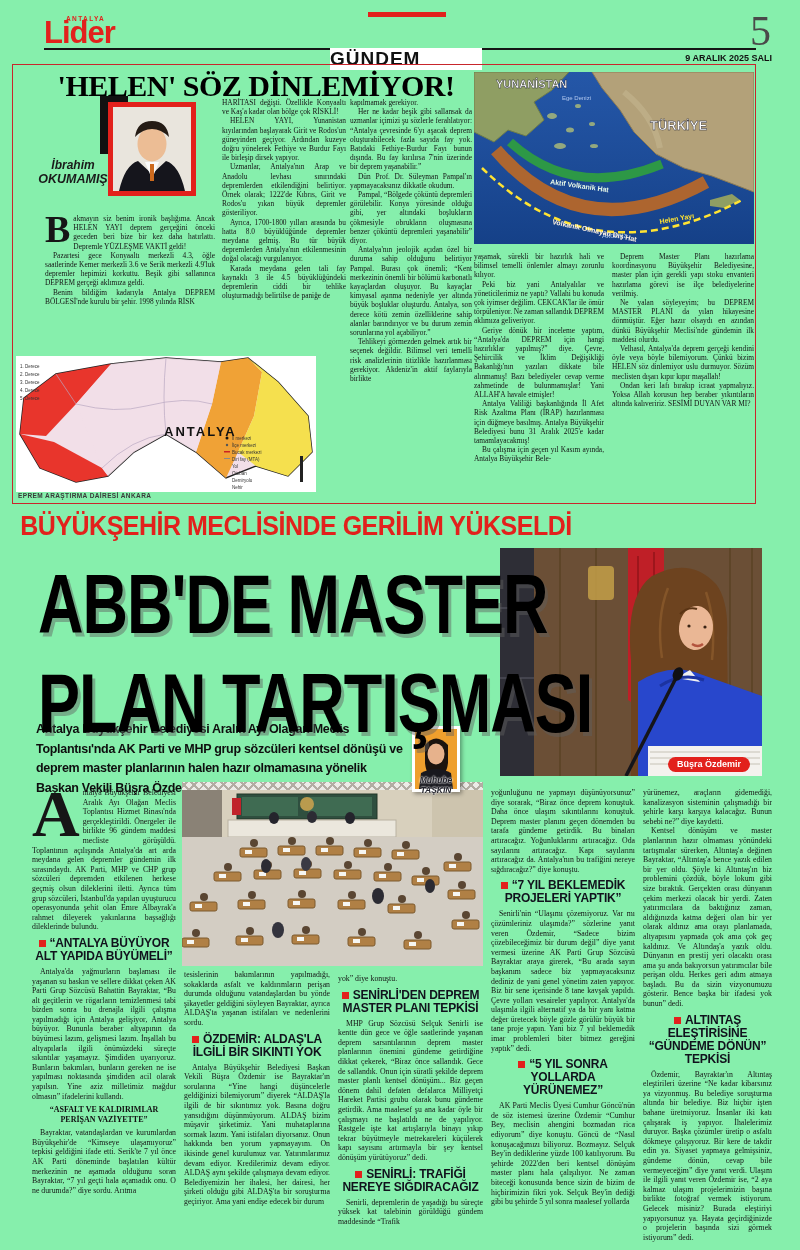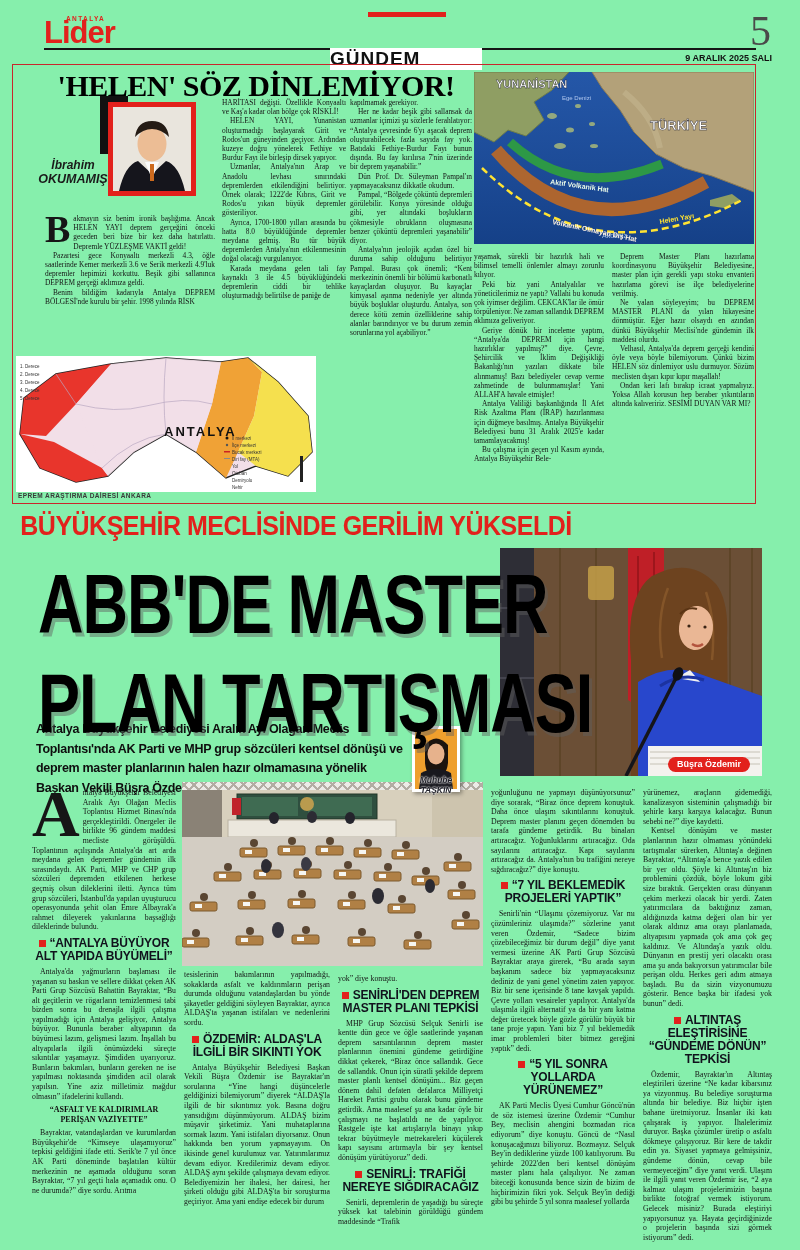--- a/index.html
+++ b/index.html
@@ -101,31 +101,32 @@
     <div class="ln">OKUMAMIŞ</div>
   </div>
 
   <div class="col tcol" style="left:45px;top:214px;width:170px;height:142px;">
       <p class="bp first"><span class="dropcap dc-b">B</span>akmayın siz benim ironik başlığıma. Ancak HELEN YAYI deprem gerçeğini önceki geceden beri bize bir kez daha hatırlattı. Depremle YÜZLEŞME VAKTİ geldi!</p>
       <p class="bp">Pazartesi gece Konyaaltı merkezli 4.3, öğle saatlerinde Kemer merkezli 3.6 ve Serik merkezli 4.9'luk depremler hepimizi korkuttu. Beşik gibi sallanınca DEPREM gerçeği aklımıza geldi.</p>
       <p class="bp">Benim bildiğim kadarıyla Antalya DEPREM BÖLGESİ'nde kurulu bir şehir. 1998 yılında RİSK</p>
     </div>
   <div class="col tcol" style="left:222px;top:98px;width:124px;height:260px;">
       <p class="bp first">HARİTASI değişti. Özellikle Konyaaltı ve Kaş'a kadar olan bölge çok RİSKLİ!</p>
-      <p class="bp">HELEN YAYI, Yunanistan oluşturmadığı başlayarak Girit ve Rodos'un güneyinden geçiyor. Ardından kuzeye doğru yönelerek Fethiye ve Burdur Fayı ile birleşip dirsek yapıyor.</p>
+      <p class="bp">HELEN YAYI, Yunanistan kıyılarından başlayarak Girit ve Rodos'un güneyinden geçiyor. Ardından kuzeye doğru yönelerek Fethiye ve Burdur Fayı ile birleşip dirsek yapıyor.</p>
       <p class="bp">Uzmanlar, Antalya'nın Arap ve Anadolu levhası sınırındaki depremlerden etkilendiğini belirtiyor. Örnek olarak; 1222'de Kıbrıs, Girit ve Rodos'u yıkan büyük depremler gösteriliyor.</p>
       <p class="bp">Ayrıca, 1700-1800 yılları arasında bu hatta 8.0 büyüklüğünde depremler meydana gelmiş. Bu tür büyük depremlerden Antalya'nın etkilenmesinin doğal olacağı vurgulanıyor.</p>
       <p class="bp">Karada meydana gelen tali fay kaynaklı 3 ile 4.5 büyüklüğündeki depremlerin ciddi bir tehlike oluşturmadığı belirtilse de paniğe de</p>
     </div>
   <div class="col tcol" style="left:350px;top:98px;width:122px;height:404px;">
       <p class="bp first">kapılmamak gerekiyor.</p>
       <p class="bp">Her ne kadar beşik gibi sallansak da uzmanlar içimizi şu sözlerle ferahlatıyor: “Antalya çevresinde 6'yı aşacak deprem oluşturabilecek fazla sayıda fay yok. Batıdaki Fethiye-Burdur Fayı bunun dışında. Bu fay kırılırsa 7'nin üzerinde bir deprem yaşanabilir.”</p>
       <p class="bp">Dün Prof. Dr. Süleyman Pampal'ın yapmayacaksınız dikkatle okudum.</p>
       <p class="bp">Pampal, “Bölgede çöküntü depremleri görülebilir. Konya yöresinde olduğu gibi, yer altındaki boşlukların çökmesiyle obrukların oluşmasına benzer çöküntü depremleri yaşanabilir” diyor.</p>
       <p class="bp">Antalya'nın jeolojik açıdan özel bir duruma sahip olduğunu belirtiyor Pampal. Burası çok önemli; “Kent merkezinin önemli bir bölümü karbonatlı kayaçlardan oluşuyor. Bu kayaçlar kimyasal aşınma nedeniyle yer altında büyük boşluklar oluşturdu. Antalya, son derece kötü zemin özelliklerine sahip alanlar barındırıyor ve bu durum zemin sorunlarına yol açabiliyor.”</p>
+      <p class="bp">Tehlikeyi görmezden gelmek artık bir seçenek değildir. Bilimsel veri temelli risk analizlerinin titizlikle hazırlanması gerekiyor. Akdeniz'in aktif faylarıyla birlikte</p>
     </div>
   <div class="col tcol" style="left:474px;top:252px;width:130px;height:250px;">
       <p class="bp first">yaşamak, sürekli bir hazırlık hali ve bilimsel temelli önlemler almayı zorunlu kılıyor.</p>
       <p class="bp">Peki biz yani Antalyalılar ve yöneticilerimiz ne yaptı? Vallahi bu konuda çok iyimser değilim. CEKCAK'lar ile ömür törpüleniyor. Ne zaman sallandık DEPREM aklımıza geliveriyor.</p>
       <p class="bp">Geriye dönük bir inceleme yaptım, “Antalya'da DEPREM için hangi hazırlıklar yapılmış?” diye. Çevre, Şehircilik ve İklim Değişikliği Bakanlığı'nın yazıları dikkate bile alınmamış! Bazı belediyeler cevap verme zahmetinde de bulunmamışlar! Yani ALLAH'A havale etmişler!</p>
       <p class="bp">Antalya Valiliği başkanlığında İl Afet Risk Azaltma Planı (İRAP) hazırlanması için düğmeye basılmış. Antalya Büyükşehir Belediyesi bunu 31 Aralık 2025'e kadar tamamlayacakmış!</p>
       <p class="bp">Bu çalışma için geçen yıl Kasım ayında, Antalya Büyükşehir Bele-</p>
     </div>
   <div class="col tcol" style="left:612px;top:252px;width:142px;height:250px;">
       <p class="bp">Deprem Master Planı hazırlama koordinasyonu Büyükşehir Belediyesine, master plan için gerekli yapı stoku envanteri hazırlama görevi ise ilçe belediyelerine verilmiş.</p>

